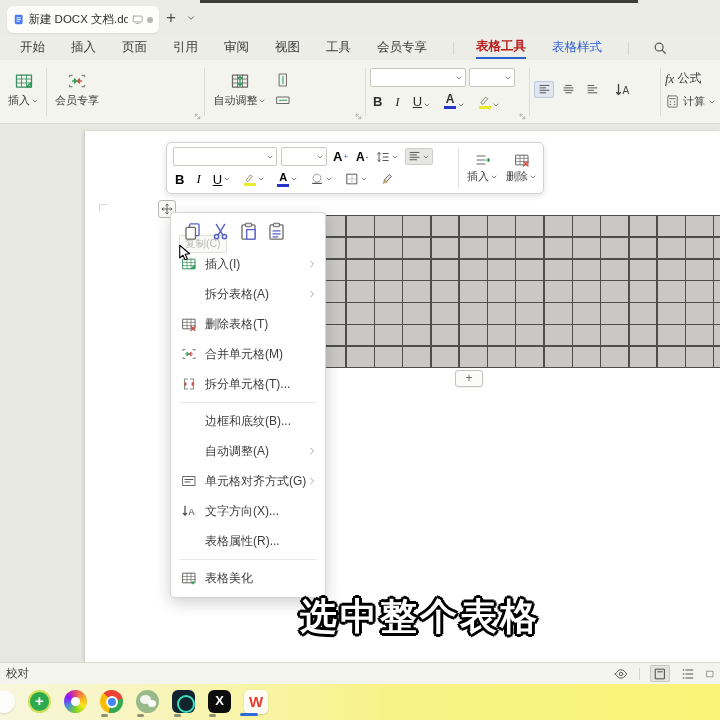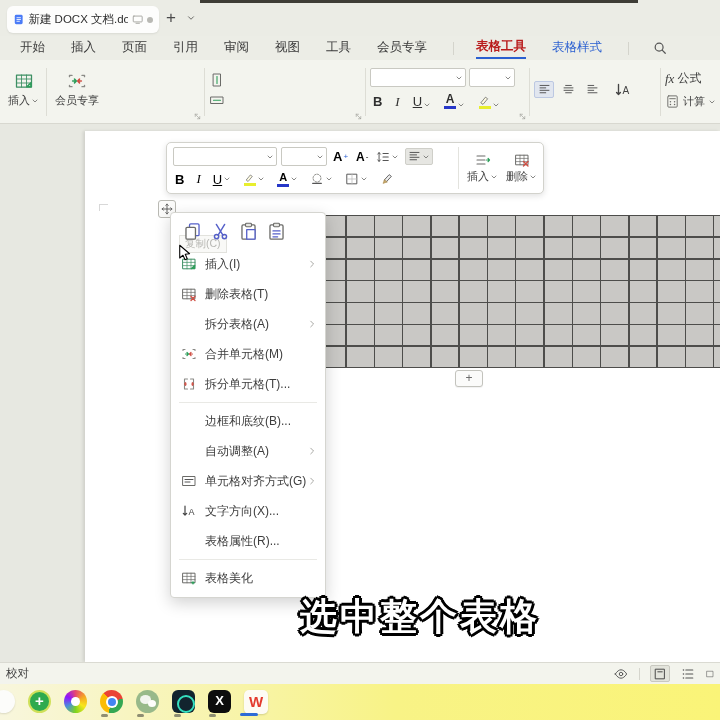--- a/index.html
+++ b/index.html
@@ -227,20 +227,37 @@
         <span class="blabel">会员专享</span>
       </div>
       <span class="launcher">
           <svg viewBox="0 0 16 16" width="100%" height="100%" fill="none" stroke-linecap="round" stroke-linejoin="round">
             <path d="M4 4h4M4 4v4M6 6l6 6M12 8v4h-4" stroke="#9a9a94" stroke-width="1.1"></path>
           </svg>
         </span>
     </div>
     <div class="vr"></div>
     <div class="rgroup" style="width:160px; gap:5px;">
+      <div class="bigbtn">
+        <span class="bicon">
+            <svg viewBox="0 0 16 16" width="100%" height="100%" fill="none" stroke-linecap="round" stroke-linejoin="round">
+              <rect x="2" y="3.2" width="12" height="9.6" stroke="#6b6b68" stroke-width="1"></rect>
+              <path d="M2 6.4h12M2 9.6h12M6 3.2v9.6M10 3.2v9.6" stroke="#6b6b68" stroke-width=".7"></path>
+              <path d="M8 4.5v7m-1.5-5.7L8 4.3l1.5 1.5M6.5 10.2L8 11.7l1.5-1.5" stroke="#2e9e5b" stroke-width="1.1"></path>
+            </svg>
+          </span>
+        <span class="blabel">
+            <span>自动调整</span>
+            <span class="caret8">
+              <svg viewBox="0 0 16 16" width="100%" height="100%" fill="none" stroke-linecap="round" stroke-linejoin="round">
+                <path d="M4 6l4 4 4-4" stroke="#6b6b68" stroke-width="1.6"></path>
+              </svg>
+            </span>
+          </span>
+      </div>
       <div class="stack2">
         <span class="miniicon">
             <svg viewBox="0 0 16 16" width="100%" height="100%" fill="none" stroke-linecap="round" stroke-linejoin="round">
               <rect x="4.5" y="2" width="7" height="12" stroke="#6b6b68"></rect>
               <path d="M8 4.5v7" stroke="#2e9e5b" stroke-width="1.1"></path>
             </svg>
           </span>
         <span class="miniicon">
             <svg viewBox="0 0 16 16" width="100%" height="100%" fill="none" stroke-linecap="round" stroke-linejoin="round">
               <rect x="2" y="5" width="12" height="6.5" stroke="#6b6b68"></rect>
@@ -753,37 +770,37 @@
               </svg>
             </span>
             <span class="mlabel">插入(I)</span>
             <span class="marrow">
               <svg viewBox="0 0 16 16" width="100%" height="100%" fill="none" stroke-linecap="round" stroke-linejoin="round">
                 <path d="M6 3.5l4.5 4.5L6 12.5" stroke="#9a9a96" stroke-width="1.4"></path>
               </svg>
             </span>
           </div>
           <div class="mi">
+            <span class="mspace"></span>
+            <span class="mlabel">拆分表格(A)</span>
+            <span class="marrow">
+              <svg viewBox="0 0 16 16" width="100%" height="100%" fill="none" stroke-linecap="round" stroke-linejoin="round">
+                <path d="M6 3.5l4.5 4.5L6 12.5" stroke="#9a9a96" stroke-width="1.4"></path>
+              </svg>
+            </span>
+          </div>
+          <div class="mi">
             <span class="micon">
               <svg viewBox="0 0 16 16" width="100%" height="100%" fill="none" stroke-linecap="round" stroke-linejoin="round">
                 <rect x="2" y="3.2" width="12" height="9.6" stroke="#6b6b68" stroke-width="1"></rect>
                 <path d="M2 6.4h12M2 9.6h12M6 3.2v9.6M10 3.2v9.6" stroke="#6b6b68" stroke-width=".7"></path>
                 <path d="M10 10.5l4 4m0-4l-4 4" stroke="#d04f44" stroke-width="1.3"></path>
               </svg>
             </span>
             <span class="mlabel">删除表格(T)</span>
-          </div>
-          <div class="mi">
-            <span class="mspace"></span>
-            <span class="mlabel">拆分表格(A)</span>
-            <span class="marrow">
-              <svg viewBox="0 0 16 16" width="100%" height="100%" fill="none" stroke-linecap="round" stroke-linejoin="round">
-                <path d="M6 3.5l4.5 4.5L6 12.5" stroke="#9a9a96" stroke-width="1.4"></path>
-              </svg>
-            </span>
           </div>
           <div class="mi">
             <span class="micon">
               <svg viewBox="0 0 16 16" width="100%" height="100%" fill="none" stroke-linecap="round" stroke-linejoin="round">
                 <path d="M2 4.5v-1h2M2 11.5v1h2M14 4.5v-1h-2M14 11.5v1h-2" stroke="#8a8a86" stroke-width="1.1"></path>
                 <path d="M4.5 8h2.5m-1-1.5L7.5 8 6 9.5" stroke="#2e9e5b" stroke-width="1.2"></path>
                 <path d="M11.5 8H9m1-1.5L8.5 8 10 9.5" stroke="#d04f44" stroke-width="1.2"></path>
               </svg>
             </span>
             <span class="mlabel">合并单元格(M)</span>

